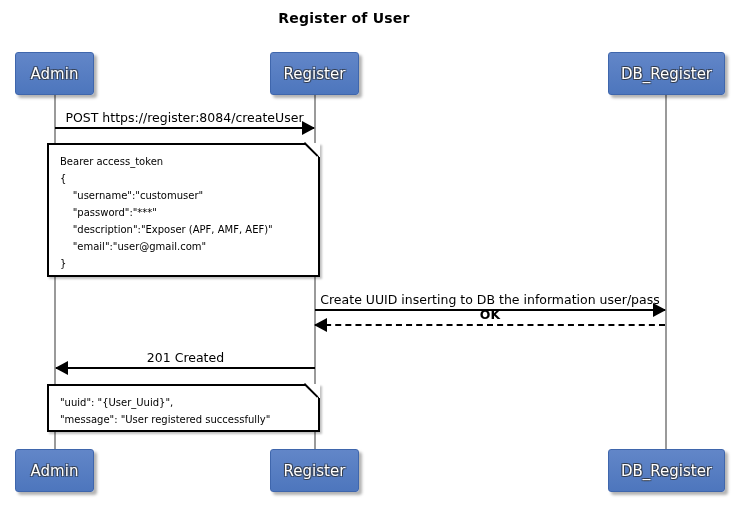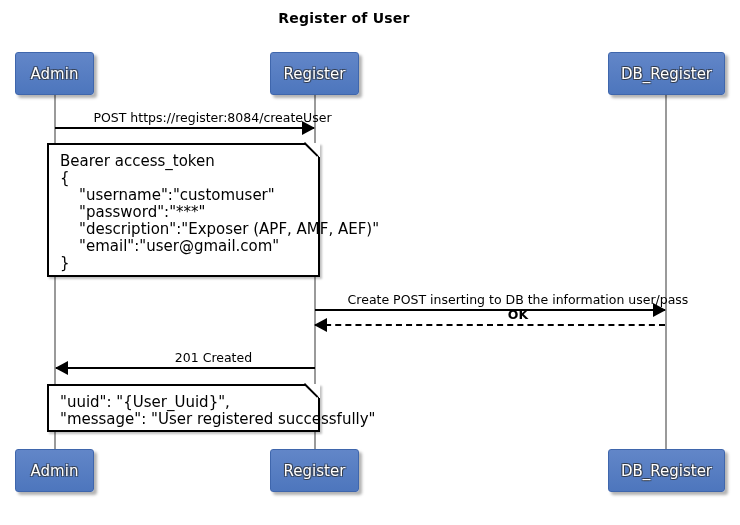--- a/index.html
+++ b/index.html
@@ -94,21 +94,20 @@
     border-right: 13px solid #000000;
   }
   .msg .label {
     position: absolute;
     bottom: 4px;
     width: 100%;
     text-align: center;
     font-size: 12.5px;
     color: #000000;
     white-space: nowrap;
-    margin-left: 28px;
   }
   
   .note {
     position: absolute;
     background: #ffffff;
     border: 2px solid #000000;
     box-sizing: border-box;
     box-shadow: 2px 2px 2px rgba(0,0,0,0.25);
   }
   .note .fold {
@@ -139,21 +138,21 @@
     width: 19px;
     height: 2px;
     background: #000000;
     transform: rotate(45deg);
     transform-origin: 0 0;
   }
   .note-text {
     position: absolute;
     left: 11px;
     top: 8px;
-    font-size: 15px;
+    font-size: 10px;
     line-height: 17px;
     color: #000000;
     white-space: pre;
   }
   
   .footer {
     position: absolute;
     right: 8px;
     bottom: 8px;
     font-size: 13px;
@@ -194,21 +193,21 @@
     "username":"customuser"
     "password":"***"
     "description":"Exposer (APF, AMF, AEF)"
     "email":"user@gmail.com"
 }</div>
   </div>
 
   <div class="msg to-right" style="left:315px; top:309px; width:350px;">
     <div class="line"></div>
     <div class="head"></div>
-    <div class="label">Create POST inserting to DB the information user/pass</div>
+    <div class="label">Create UUID inserting to DB the information user/pass</div>
   </div>
 
   <div class="msg to-left dashed" style="left:315px; top:324px; width:350px;font-weight:bold;">
     <div class="line"></div>
     <div class="head"></div>
     <div class="label">OK</div>
   </div>
 
   <div class="msg to-left" style="left:56px; top:367px; width:259px;">
     <div class="line"></div>

